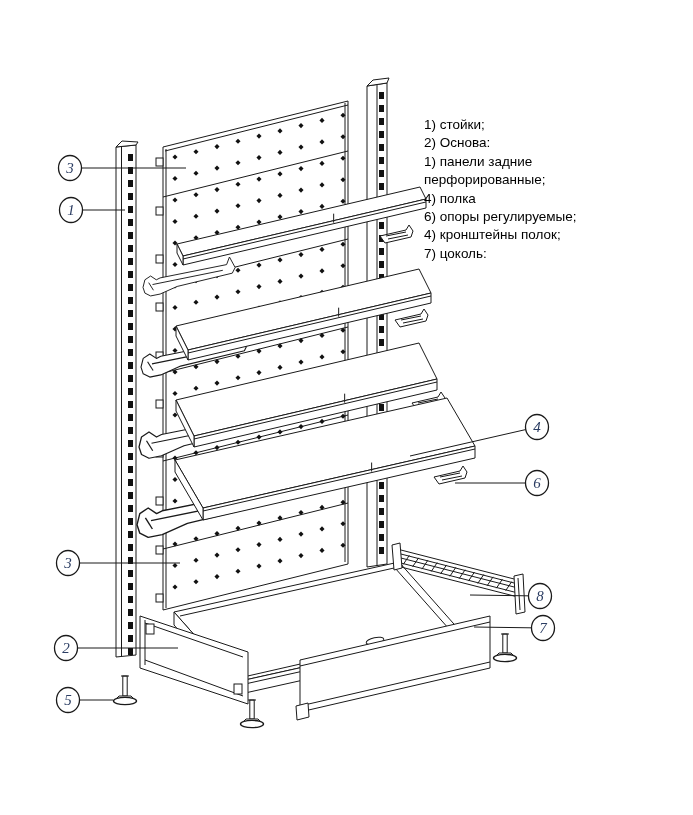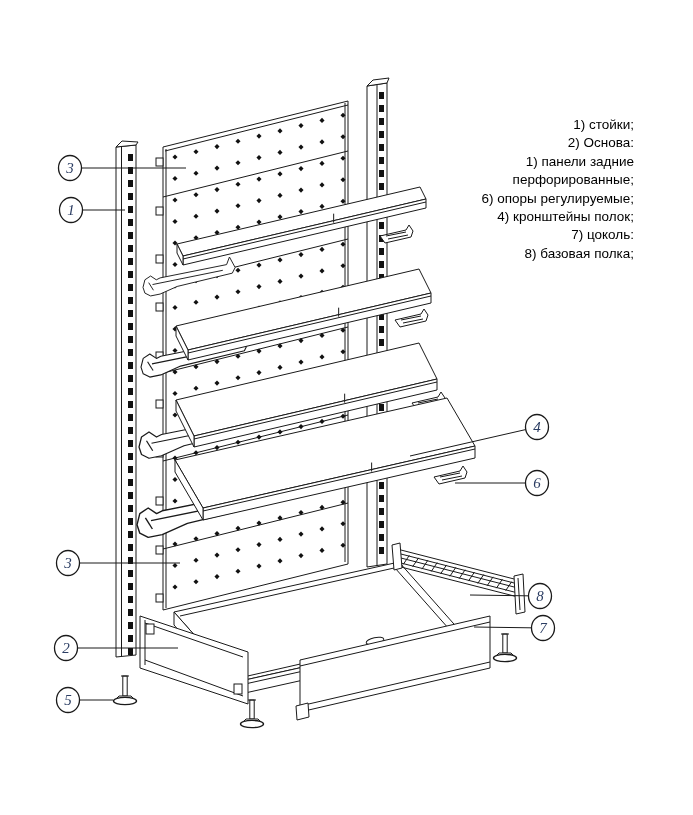--- a/index.html
+++ b/index.html
@@ -1,21 +1,21 @@
 <!DOCTYPE html>
 <html><head>
 <meta charset="utf-8">
 <style>
   html,body{margin:0;padding:0;background:#ffffff;}
   #stage{position:relative;width:693px;height:815px;background:#fff;overflow:hidden;
          font-family:"Liberation Sans",sans-serif;}
   #drawing{position:absolute;left:0;top:0;}
   #legend{position:absolute;left:424px;top:116px;width:210px;color:#000;
           font-size:13.5px;line-height:18.4px;font-family:"Liberation Sans",sans-serif;}
-  #legend div{white-space:nowrap;text-align:right;}
+  #legend div{white-space:nowrap;}
   svg text.callout-num{font-family:"Liberation Serif",serif;font-style:italic;
                        font-size:15px;fill:#2b3d63;}
 </style>
 </head>
 <body>
 
 <div id="stage">
   <svg id="drawing" width="693" height="815" viewBox="0 0 693 815">
     <g id="g-panel">
         <polygon points="163.0,147.0 348.0,101.0 348.0,564.0 163.0,610.0" fill="#fff" stroke="#1a1a1a" stroke-width="1" stroke-linejoin="round"></polygon>
@@ -498,18 +498,18 @@
           <ellipse cx="68" cy="700" rx="11.5" ry="12.5" fill="#fff" stroke="#1a1a1a" stroke-width="1.3"></ellipse>
           <text x="68" y="705" text-anchor="middle" class="callout-num">5</text>
         </g>
       </g>
   </svg>
   <div id="legend">
       <div>1) стойки;</div>
       <div>2) Основа:</div>
       <div>1) панели задние</div>
       <div>перфорированные;</div>
+      <div>4) полка</div>
       <div>6) опоры регулируемые;</div>
       <div>4) кронштейны полок;</div>
       <div>7) цоколь:</div>
-      <div>8) базовая полка;</div>
     </div>
 </div>
 
 </body></html>

